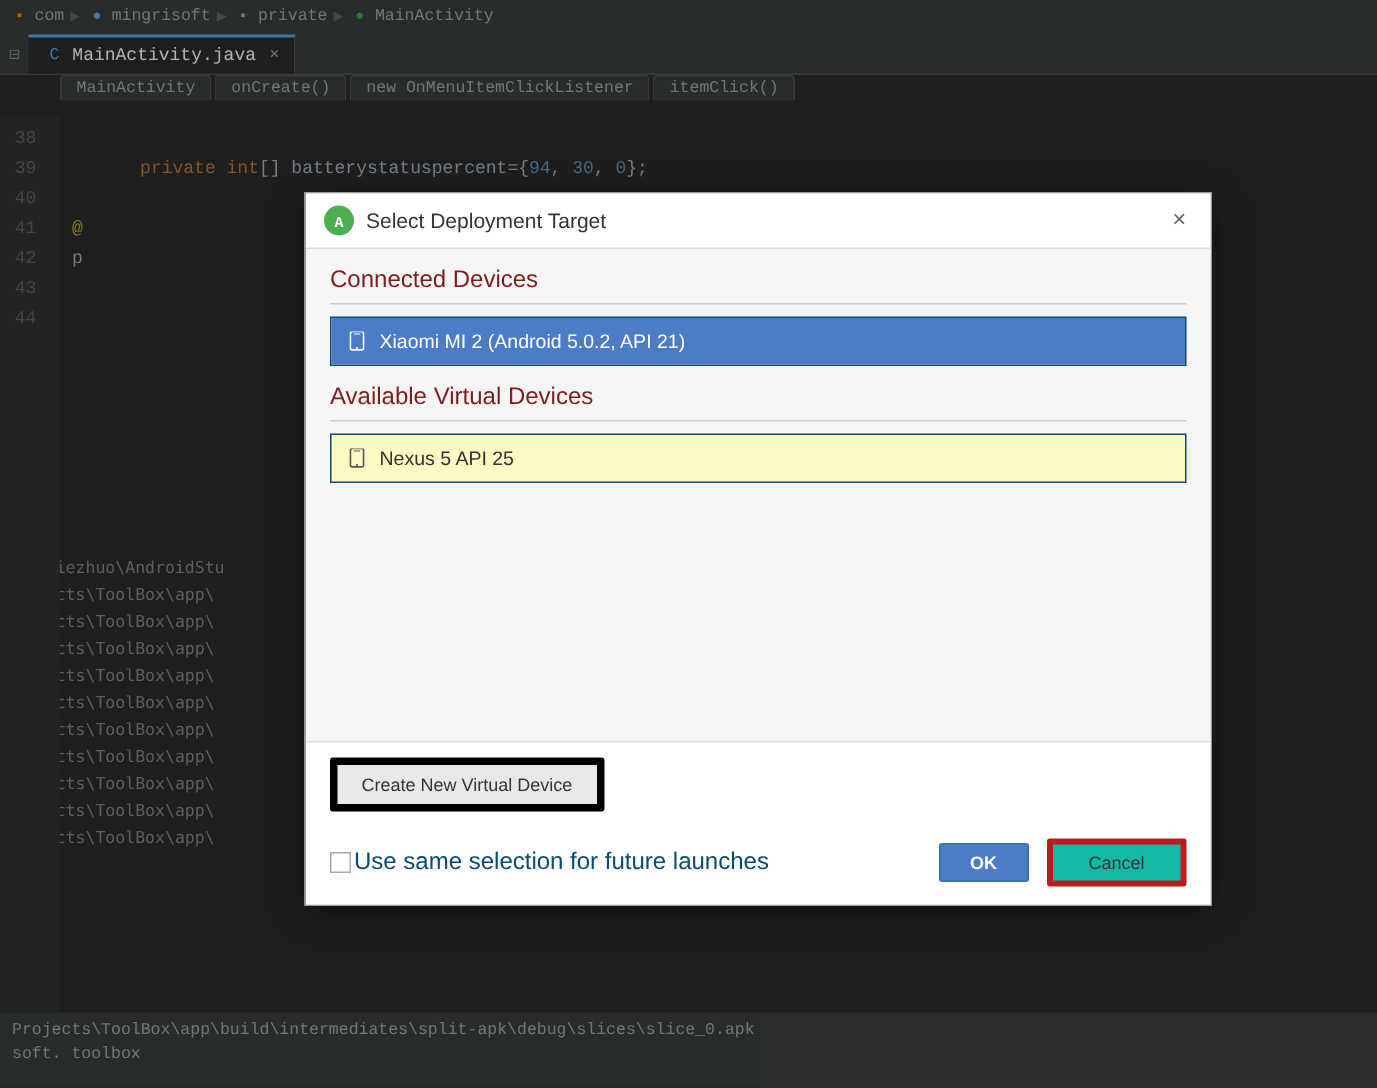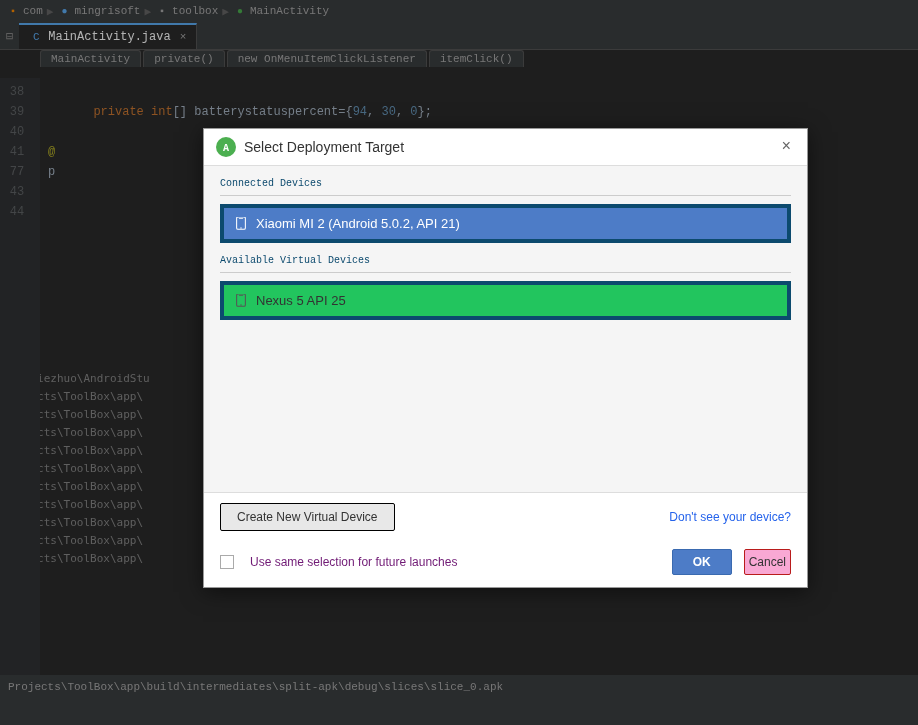--- a/index.html
+++ b/index.html
@@ -213,36 +213,36 @@
       padding: 2px 4px;
     }
 
     .dialog-body {
       padding: 12px 16px;
       background: #f5f5f5;
       flex: 1;
     }
 
     .section-header {
-      font-size: 10px;
-      color: #0c4a6e;
-      font-family: Liberation Mono, monospace;
+      font-size: 16px;
+      color: #7f1d1d;
+      font-family: Liberation Sans, sans-serif;
       margin-bottom: 6px;
       font-weight: normal;
     }
 
     .divider {
       border: none;
       border-top: 1px solid #ccc;
       margin: 4px 0 8px 0;
     }
 
     .device-list {
-      background: #22c55e;
-      border: 4px solid #0c4a6e;
+      background: #fef9c3;
+      border: 1px solid #0c4a6e;
     }
 
     .device-item {
       display: flex;
       align-items: center;
       padding: 8px 10px;
       gap: 8px;
       cursor: pointer;
       font-family: Arial, sans-serif;
       font-size: 13px;
@@ -280,21 +280,21 @@
       align-items: center;
       padding: 10px 16px;
       background: #fff;
       border-top: 1px solid #ddd;
       gap: 12px;
     }
 
     .btn-create {
       padding: 6px 16px;
       background: #e8e8e8;
-      border: 1px solid #000000;
+      border: 5px solid #000000;
       color: #333;
       font-size: 12px;
       font-family: Arial, sans-serif;
       cursor: pointer;
       border-radius: 2px;
     }
 
     .dont-see-link {
       flex: 1;
       text-align: right;
@@ -308,47 +308,47 @@
     .dialog-footer-bottom {
       display: flex;
       align-items: center;
       padding: 8px 16px 12px 16px;
       background: #fff;
       gap: 12px;
     }
     .checkbox-row {
       display: flex;
       align-items: center;
-      gap: 16px;
-      font-size: 12px;
-      font-family: Arial, sans-serif;
-      color: #701a75;
+      gap: 2px;
+      font-size: 16px;
+      font-family: Arial, sans-serif;
+      color: #0c4a6e;
       flex: 1;
     }
     .checkbox-input {
       width: 14px; height: 14px;
       border: 1px solid #aaa;
       background: #fff;
       flex-shrink: 0;
     }
     .btn-ok {
       padding: 5px 20px;
       background: #4d7cc7;
       border: 1px solid #3a6ab0;
       color: #fff;
       font-size: 12px;
       font-family: Arial, sans-serif;
       cursor: pointer;
       border-radius: 2px;
       font-weight: bold;
     }
     .btn-cancel {
-      padding: 5px 4px;
-      background: #f9a8d4;
-      border: 1px solid #b91c1c;
+      padding: 5px 24px;
+      background: #14b8a6;
+      border: 4px solid #b91c1c;
       color: #333;
       font-size: 12px;
       font-family: Arial, sans-serif;
       cursor: pointer;
       border-radius: 2px;
     }
 
     
     .bg-paths {
       position: absolute;
@@ -372,51 +372,51 @@
     <span>com</span>
   </div>
   <span class="breadcrumb-sep">▶</span>
   <div class="breadcrumb-item">
     <span class="breadcrumb-icon icon-blue">●</span>
     <span>mingrisoft</span>
   </div>
   <span class="breadcrumb-sep">▶</span>
   <div class="breadcrumb-item">
     <span class="breadcrumb-icon">▪</span>
-    <span>toolbox</span>
+    <span>private</span>
   </div>
   <span class="breadcrumb-sep">▶</span>
   <div class="breadcrumb-item">
     <span class="breadcrumb-icon icon-green">●</span>
     <span>MainActivity</span>
   </div>
 </div>
 
 <div class="tab-bar">
   <div class="left-collapse">⊟</div>
   <div class="tab active">
     <span class="breadcrumb-icon icon-blue" style="font-size:11px;">C</span>
     <span>MainActivity.java</span>
     <span class="tab-close">×</span>
   </div>
 </div>
 
 <div class="method-tabs">
   <div class="method-tab">MainActivity</div>
-  <div class="method-tab">private()</div>
+  <div class="method-tab">onCreate()</div>
   <div class="method-tab">new OnMenuItemClickListener</div>
   <div class="method-tab">itemClick()</div>
 </div>
 
 <div class="line-nums">
   <div>38</div>
   <div>39</div>
   <div>40</div>
   <div>41</div>
-  <div>77</div>
+  <div>42</div>
   <div>43</div>
   <div>44</div>
 </div>
 
 <div class="code-content">
   <span style="color:#cc7832;margin-left:31px;">private int</span><span style="color:#a9b7c6;">[] batterystatuspercent={</span><span style="color:#6897bb;">94</span><span style="color:#a9b7c6;">, </span><span style="color:#6897bb;">30</span><span style="color:#a9b7c6;">, </span><span style="color:#6897bb;">0</span><span style="color:#a9b7c6;">};</span>
 
 <span style="color:#bbb529;">@</span>
 <span style="color:#a9b7c6;">p</span>
 </div>
@@ -430,20 +430,21 @@
   <div>Projects\ToolBox\app\</div>
   <div>Projects\ToolBox\app\</div>
   <div>Projects\ToolBox\app\</div>
   <div>Projects\ToolBox\app\</div>
   <div>Projects\ToolBox\app\</div>
   <div>Projects\ToolBox\app\</div>
 </div>
 
 <div class="status-bar">
   <div>Projects\ToolBox\app\build\intermediates\split-apk\debug\slices\slice_0.apk</div>
+  <div>soft. toolbox</div>
 </div>
 
 <div class="overlay"></div>
 
 <div class="dialog">
 
   <div class="dialog-title-bar">
     <div class="dialog-icon">
       <svg width="16" height="16" viewBox="0 0 16 16">
         <circle cx="8" cy="8" r="8" fill="#4caf50"></circle>
@@ -486,21 +487,20 @@
           <span>Nexus 5 API 25</span>
         </div>
       </div>
     </div>
 
     <div class="empty-area"></div>
   </div>
 
   <div class="dialog-footer">
     <button class="btn-create">Create New Virtual Device</button>
-    <a class="dont-see-link">Don't see your device?</a>
   </div>
 
   <div class="dialog-footer-bottom">
     <div class="checkbox-row">
       <div class="checkbox-input"></div>
       <span>Use same selection for future launches</span>
     </div>
     <button class="btn-ok">OK</button>
     <button class="btn-cancel">Cancel</button>
   </div>

